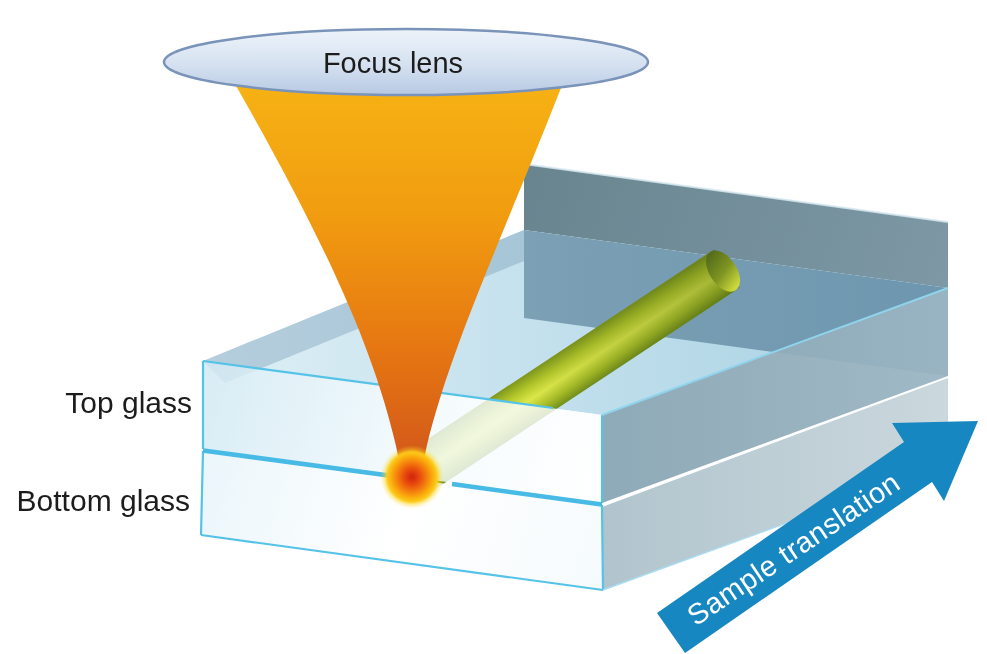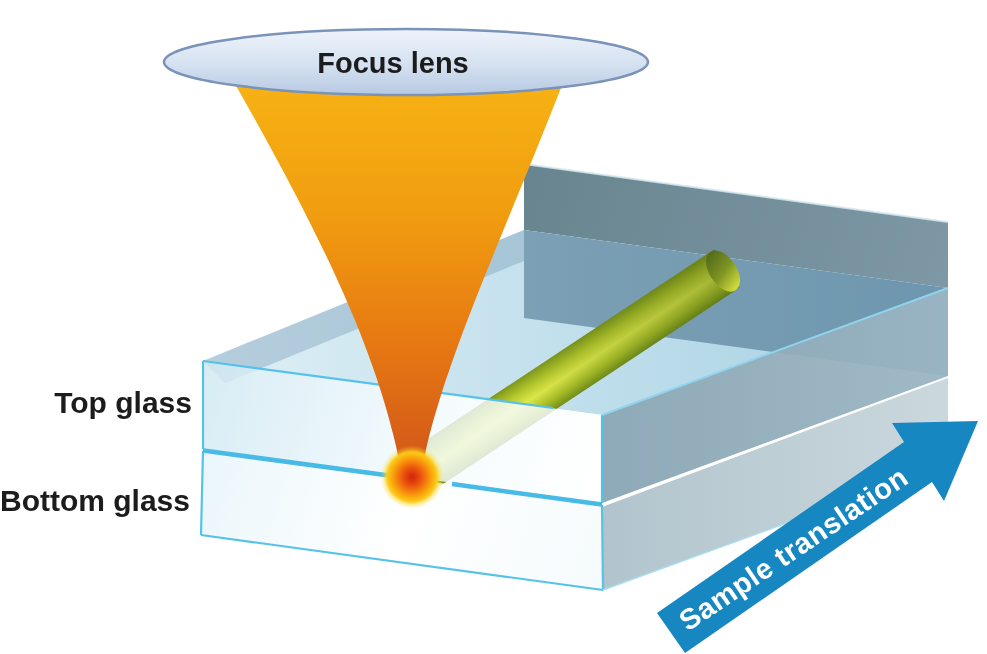--- a/index.html
+++ b/index.html
@@ -1,16 +1,16 @@
 <!DOCTYPE html>
 <html><head>
 <meta charset="utf-8">
 <style>
   html,body{margin:0;padding:0;background:#ffffff;}
-  .stage{position:relative;width:987px;height:654px;background:#ffffff;overflow:hidden;font-weight:bold;}
+  .stage{position:relative;width:987px;height:654px;background:#ffffff;overflow:hidden;}
   svg{display:block;}
   .diagram-label{font-family:"Liberation Sans", sans-serif;font-size:30px;}
   .lens-label{font-family:"Liberation Sans", sans-serif;font-size:29px;}
   .arrow-label{font-family:"Liberation Sans", sans-serif;font-size:29px;letter-spacing:0.5px;}
 </style>
 </head>
 <body>
 
 <div class="stage">
 <svg width="987" height="654" viewBox="0 0 987 654" xmlns="http://www.w3.org/2000/svg">

